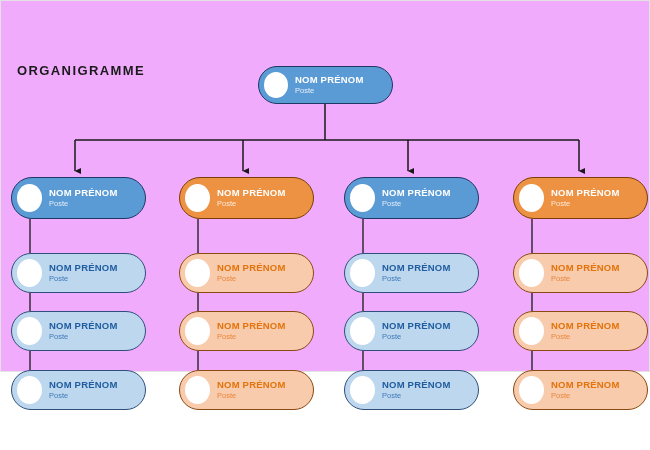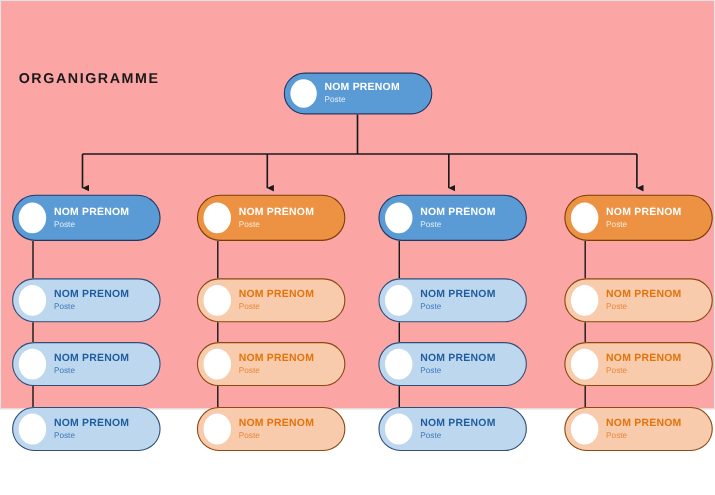--- a/index.html
+++ b/index.html
@@ -5,21 +5,21 @@
   html,body{margin:0;padding:0;}
   body{
     width:650px;height:450px;
     background:#ffffff;
     font-family:"Liberation Sans", sans-serif;
     overflow:hidden;
   }
   #page{
     position:relative;
     width:650px;height:372px;
-    background:#fca5a5;
+    background:#f0abfc;
     box-sizing:border-box;
     border:1px solid #e2e2e2;
   }
   #title{
     position:absolute;
     left:16px; top:62px;
     font-size:13px;
     font-weight:bold;
     letter-spacing:1.4px;
     color:#1a1a1a;

